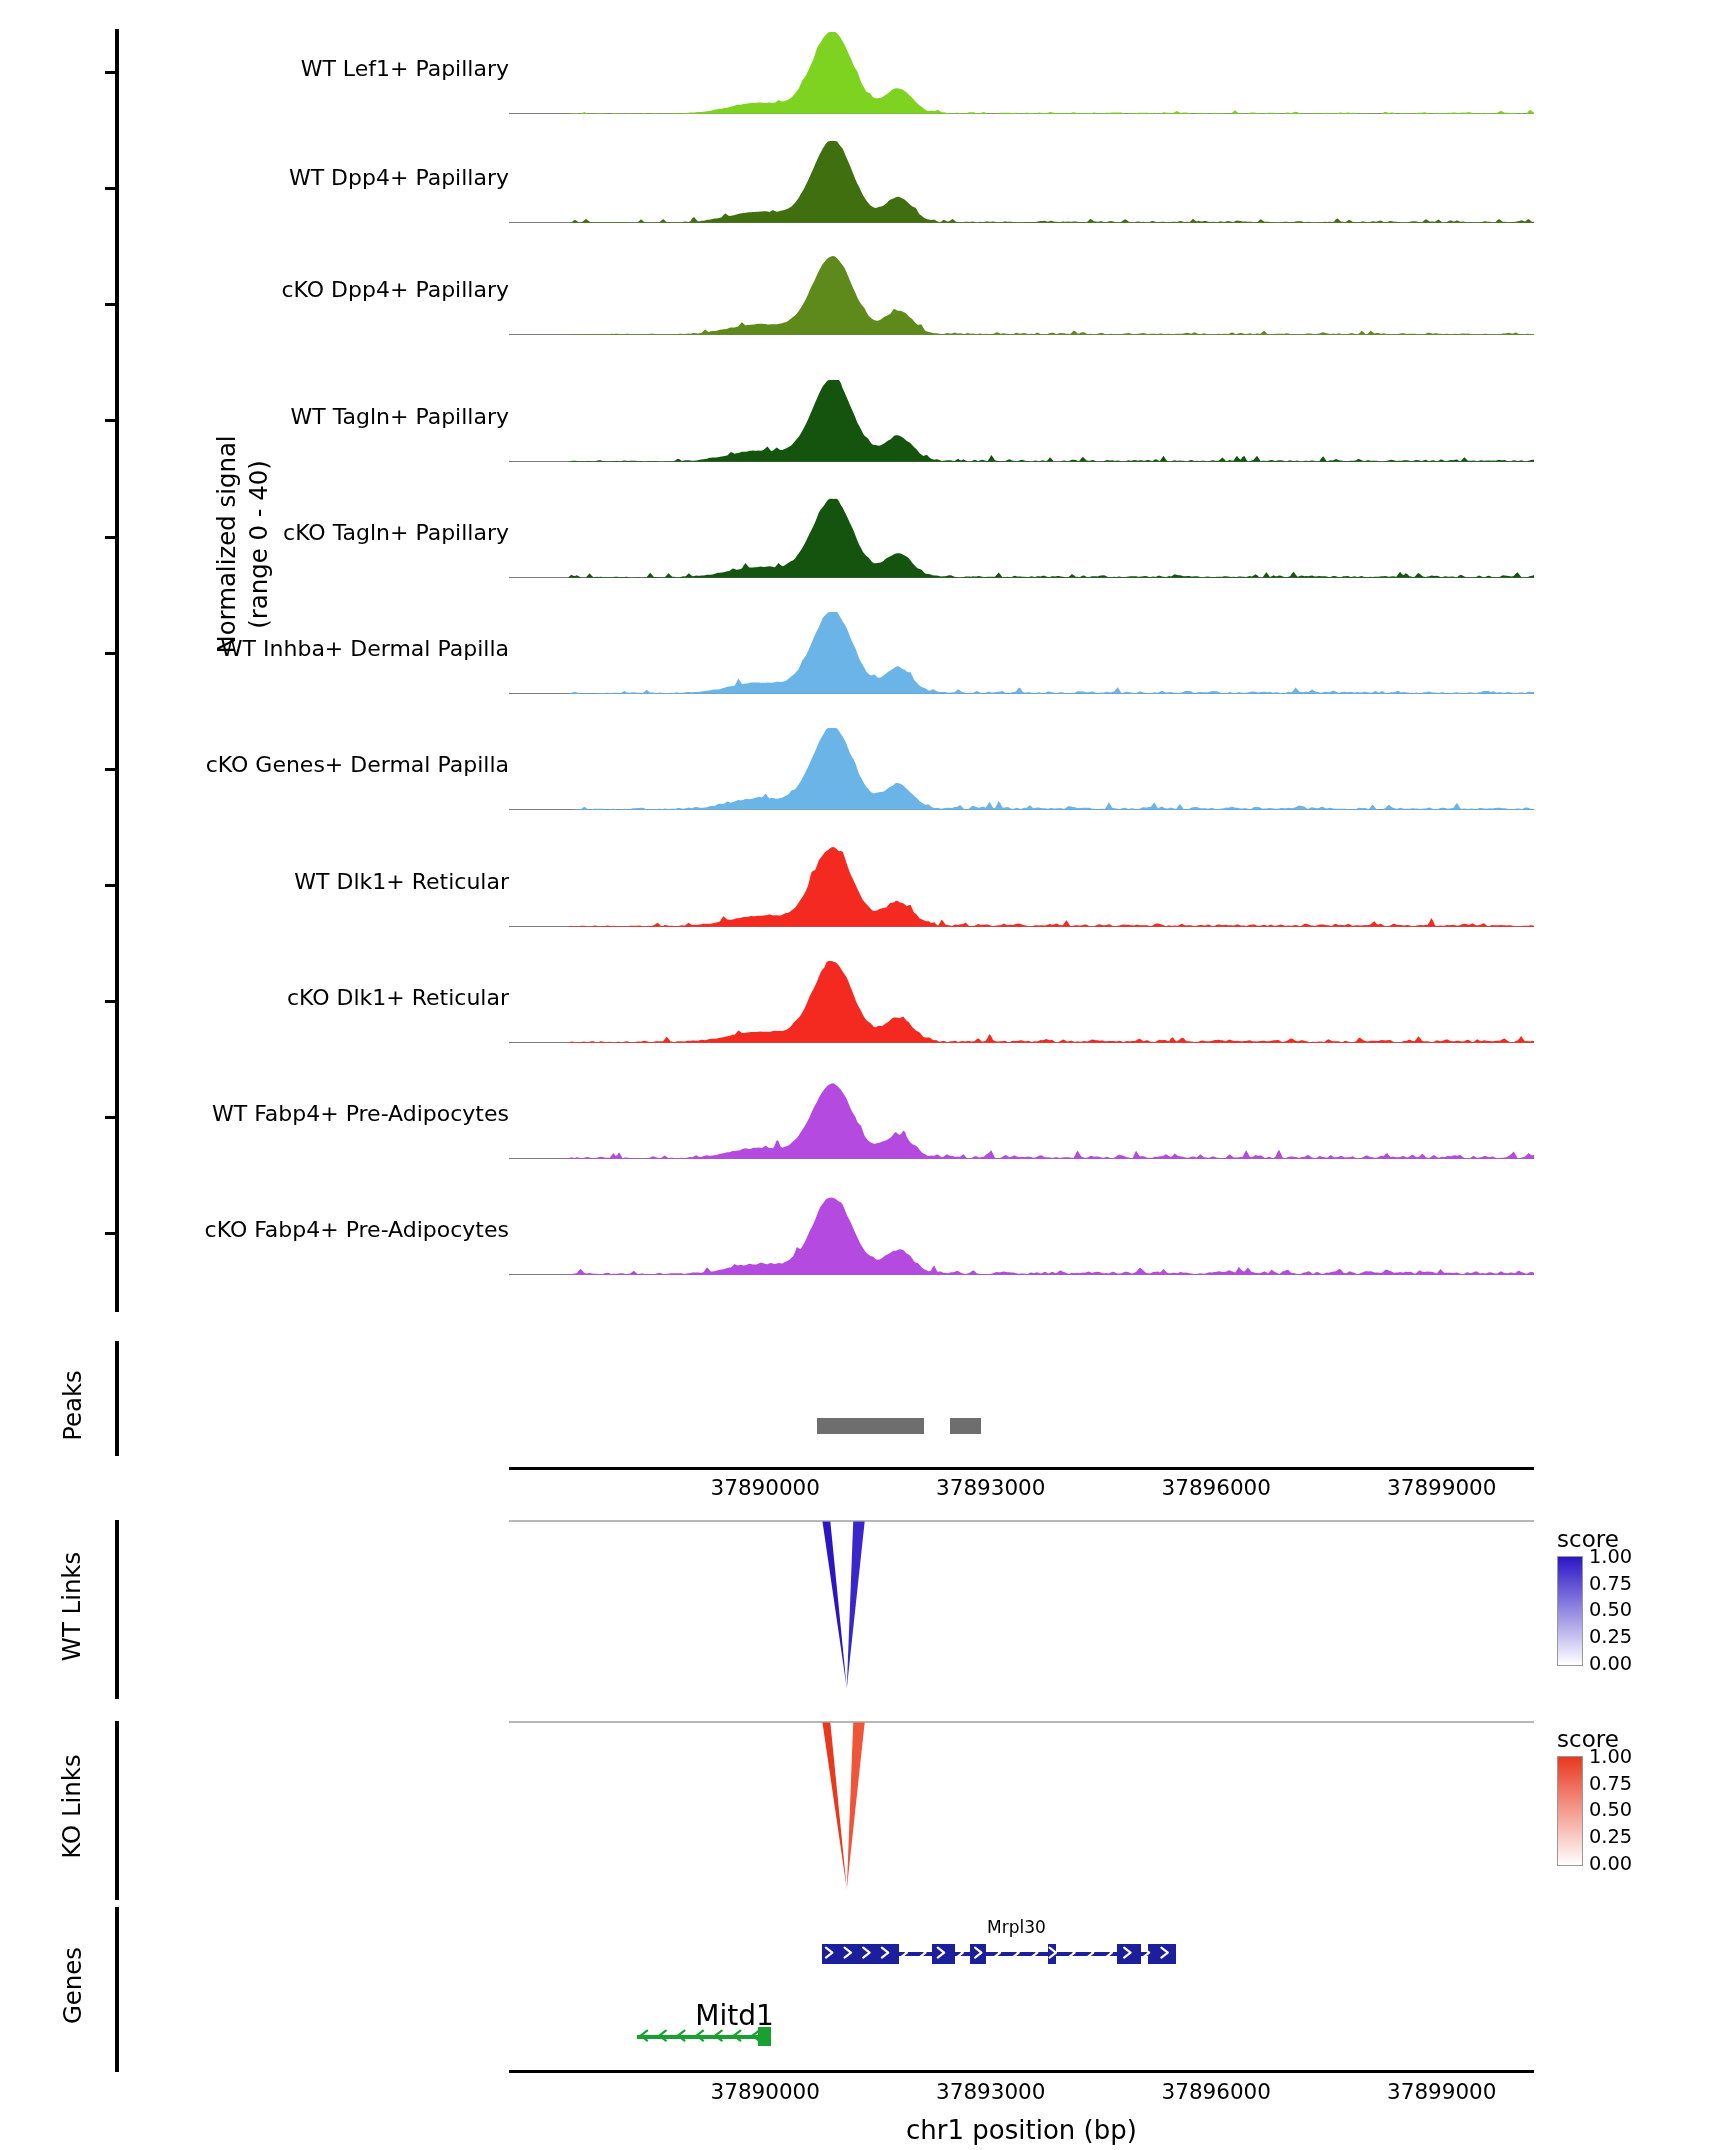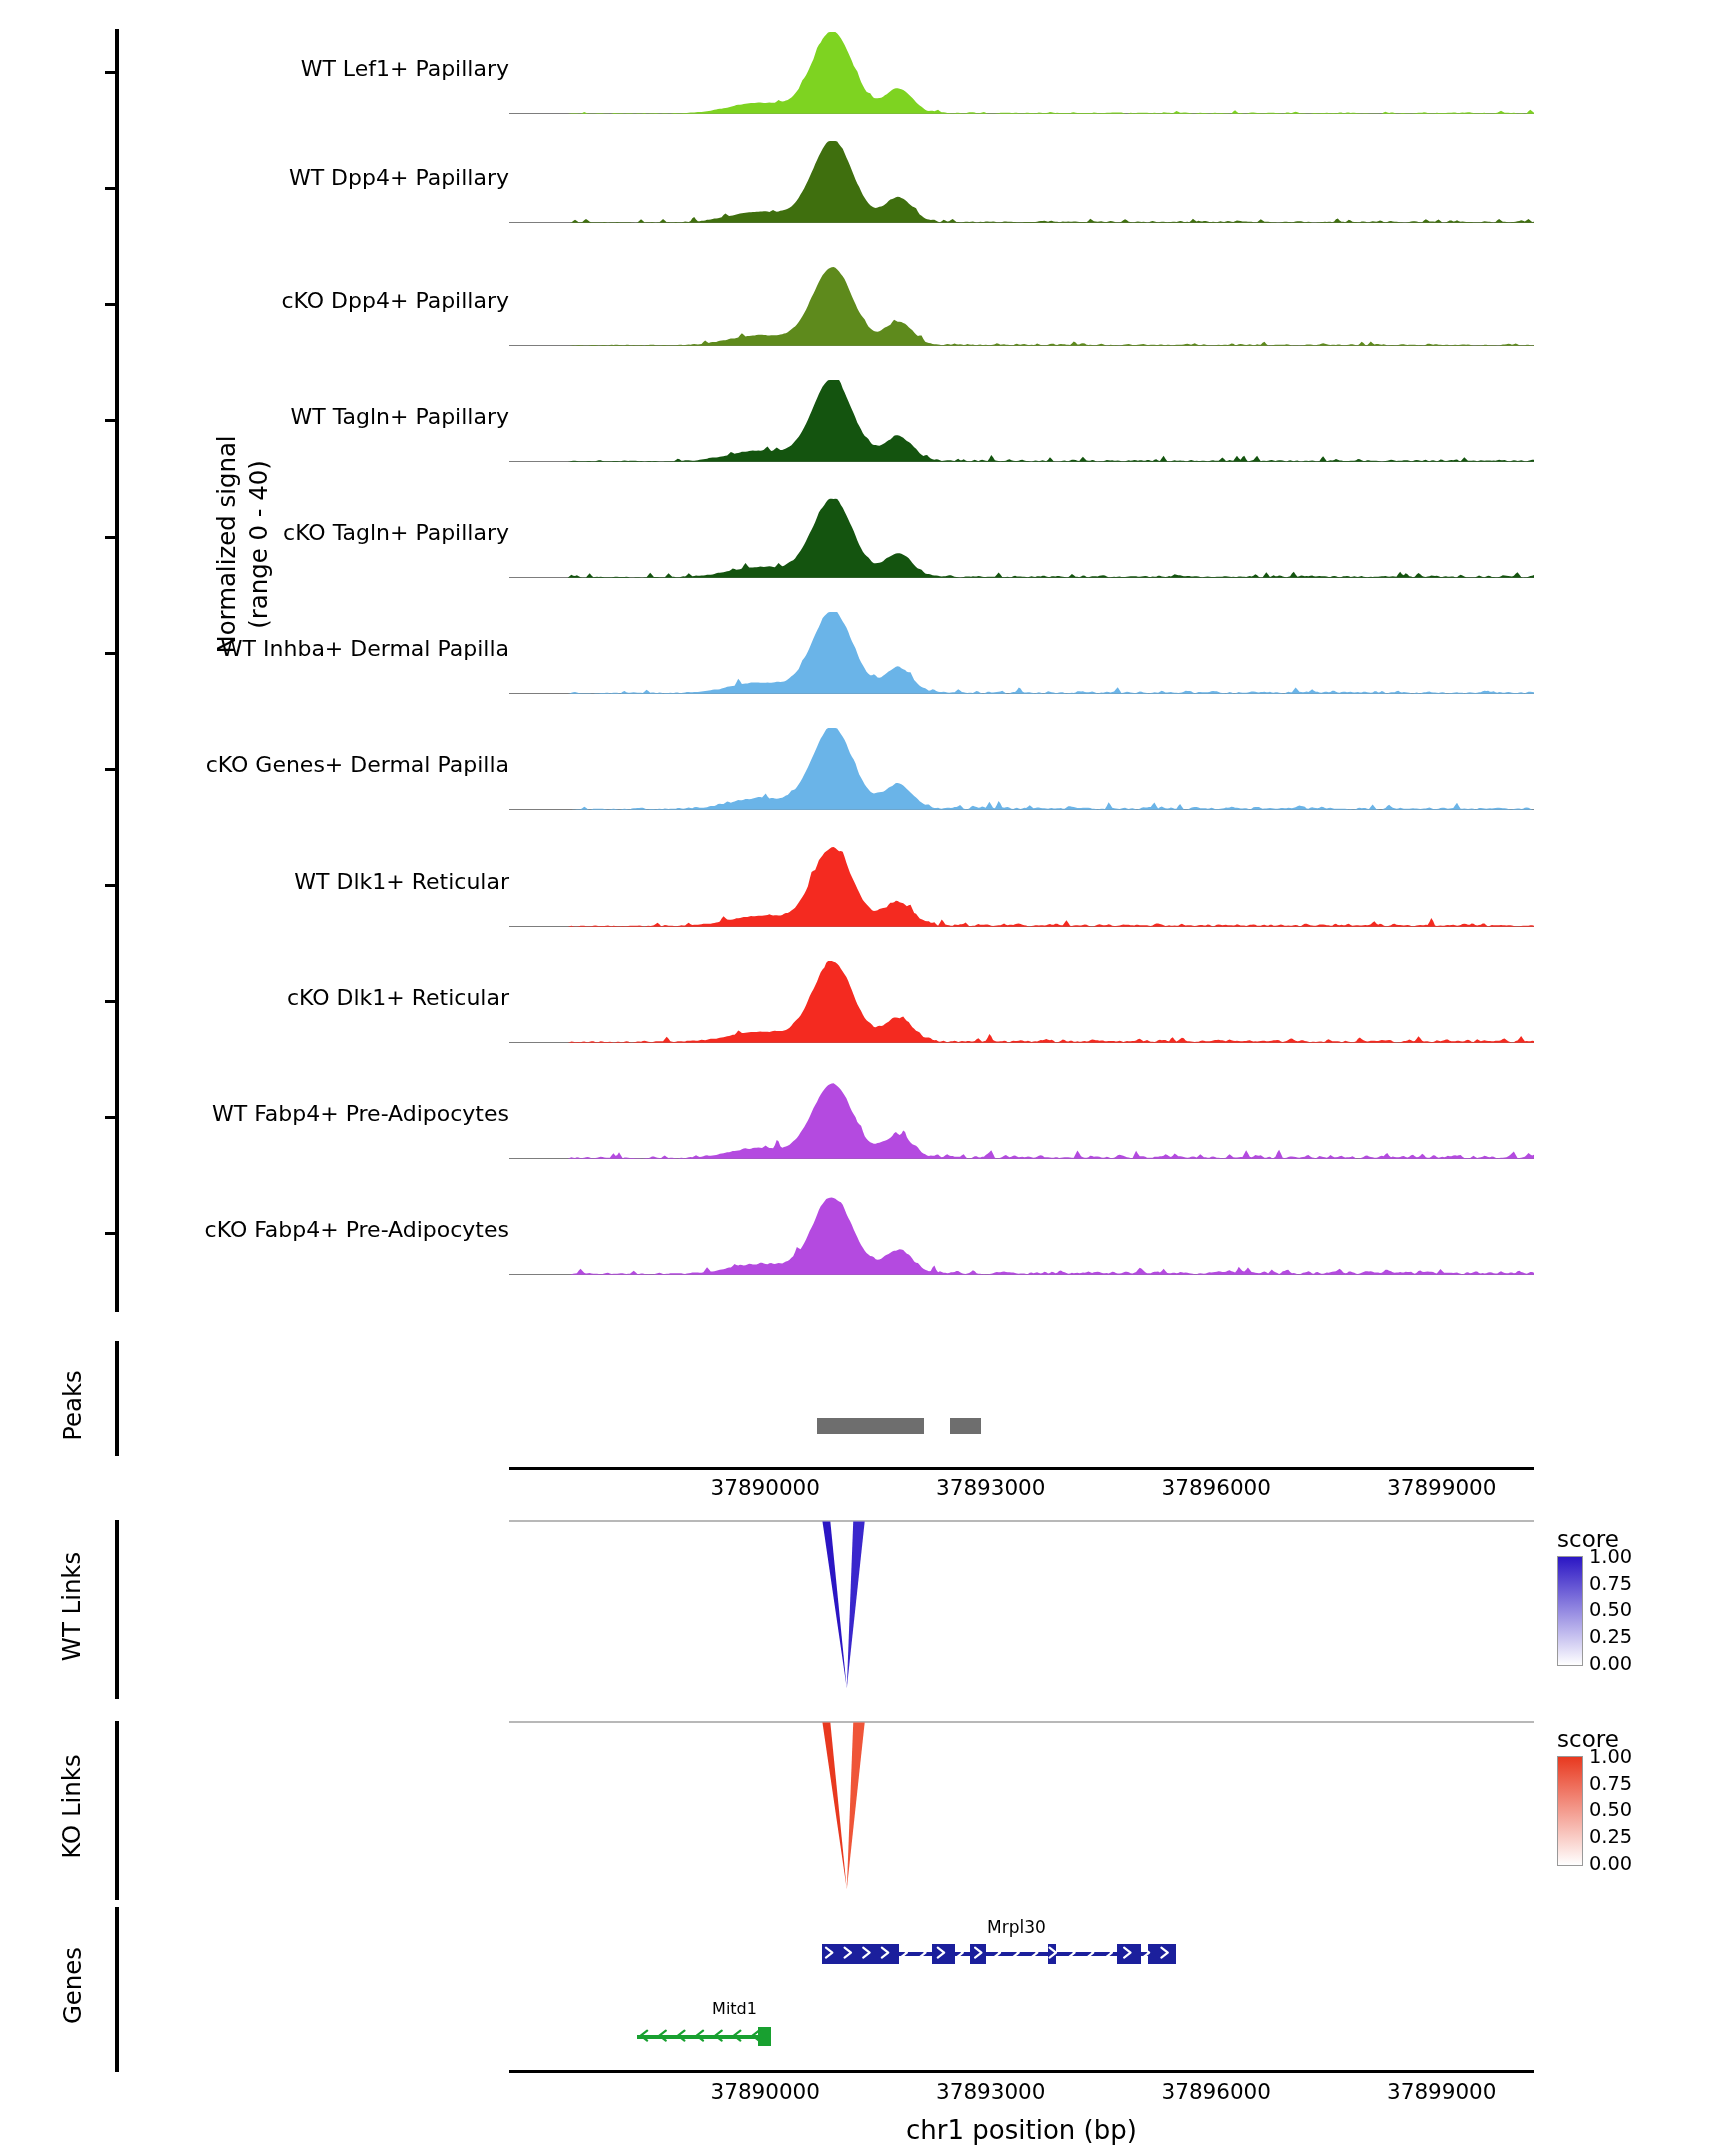--- a/index.html
+++ b/index.html
@@ -92,21 +92,21 @@
   .legend .ticks{position:absolute;left:32px;top:-7.2px;width:129px;height:122px;}
   .legend .ticks span{position:absolute;left:0;font-size:19.4px;}
 
   
   .genes-panel{position:absolute;left:509px;width:1025px;}
   .gene-bar{position:absolute;background:#1b1f9c;}
   .gene-line{position:absolute;height:3.6px;background:#1b1f9c;}
   .gene-name{position:absolute;font-size:17px;white-space:nowrap;transform:translateX(-50%);}
   .gene-bar-green{position:absolute;background:#18a030;}
   .gene-line-green{position:absolute;height:3.6px;background:#18a030;}
-  .gene-name-green{position:absolute;font-size:16px;white-space:nowrap;transform:translateX(-50%);}
+  .gene-name-green{position:absolute;font-size:28px;white-space:nowrap;transform:translateX(-50%);}
 
   .peak-block{position:absolute;background:#6e6e6e;height:16px;}
 </style>
 </head>
 <body>
 
 <div class="root">
 
   <div id="ylabel-normalized">Normalized signal
 (range 0 - 40)</div>
@@ -125,21 +125,21 @@
       </div>
       <div class="track" style="top: 138px; height: 85px;">
         <div class="track-label" style="top: 26.5px;">WT Dpp4+ Papillary</div>
         <div class="track-plot" style="height: 85px;">
           <div class="baseline"></div>
           <svg width="1025" height="85" viewBox="0 0 1430 118">
             <path d="M 0 118 L 0.0 118.0 L 2.6 118.0 L 5.1 118.0 L 7.7 118.0 L 10.2 118.0 L 12.8 118.0 L 15.3 118.0 L 17.9 118.0 L 20.5 118.0 L 23.0 118.0 L 25.6 118.0 L 28.1 118.0 L 30.7 118.0 L 33.3 118.0 L 35.8 118.0 L 38.4 118.0 L 40.9 118.0 L 43.5 118.0 L 46.0 118.0 L 48.6 118.0 L 51.2 118.0 L 53.7 118.0 L 56.3 118.0 L 58.8 118.0 L 61.4 118.0 L 64.0 118.0 L 66.5 118.0 L 69.1 118.0 L 71.6 118.0 L 74.2 118.0 L 76.7 118.0 L 79.3 118.0 L 81.9 118.0 L 84.4 117.9 L 87.0 117.7 L 89.5 115.6 L 92.1 113.6 L 94.7 115.4 L 97.2 117.4 L 99.8 117.3 L 102.3 116.9 L 104.9 114.4 L 107.4 112.6 L 110.0 114.5 L 112.6 116.5 L 115.1 117.1 L 117.7 117.4 L 120.2 117.4 L 122.8 117.2 L 125.3 117.1 L 127.9 117.4 L 130.5 117.3 L 133.0 116.9 L 135.6 117.2 L 138.1 117.5 L 140.7 117.3 L 143.3 117.2 L 145.8 117.3 L 148.4 117.2 L 150.9 117.0 L 153.5 117.2 L 156.0 117.3 L 158.6 117.2 L 161.2 117.2 L 163.7 117.3 L 166.3 117.3 L 168.8 117.4 L 171.4 117.5 L 174.0 117.6 L 176.5 117.8 L 179.1 117.7 L 181.6 115.4 L 184.2 113.1 L 186.7 115.3 L 189.3 117.5 L 191.9 117.4 L 194.4 117.3 L 197.0 117.1 L 199.5 117.0 L 202.1 117.4 L 204.7 117.6 L 207.2 117.1 L 209.8 117.1 L 212.3 115.1 L 214.9 112.6 L 217.4 114.7 L 220.0 117.1 L 222.6 117.0 L 225.1 117.1 L 227.7 117.2 L 230.2 117.1 L 232.8 117.0 L 235.3 117.1 L 237.9 117.2 L 240.5 117.3 L 243.0 116.9 L 245.6 116.2 L 248.1 116.5 L 250.7 116.8 L 253.3 115.6 L 255.8 111.8 L 258.4 110.0 L 260.9 113.3 L 263.5 116.0 L 266.0 115.7 L 268.6 115.2 L 271.2 115.1 L 273.7 114.8 L 276.3 113.9 L 278.8 113.6 L 281.4 113.5 L 284.0 112.6 L 286.5 112.0 L 289.1 111.9 L 291.6 111.5 L 294.2 111.1 L 296.7 110.2 L 299.3 107.3 L 301.9 104.9 L 304.4 106.8 L 307.0 108.7 L 309.5 108.3 L 312.1 107.8 L 314.7 107.1 L 317.2 106.3 L 319.8 105.6 L 322.3 105.1 L 324.9 104.7 L 327.4 104.4 L 330.0 103.9 L 332.6 103.5 L 335.1 103.4 L 337.7 103.3 L 340.2 103.1 L 342.8 102.8 L 345.3 102.6 L 347.9 102.6 L 350.5 102.4 L 353.0 102.1 L 355.6 101.9 L 358.1 101.8 L 360.7 102.4 L 363.3 102.8 L 365.8 101.5 L 368.4 100.2 L 370.9 101.6 L 373.5 102.7 L 376.0 102.1 L 378.6 101.3 L 381.2 100.7 L 383.7 100.2 L 386.3 99.4 L 388.8 98.4 L 391.4 97.0 L 394.0 95.2 L 396.5 92.9 L 399.1 90.1 L 401.6 87.0 L 404.2 83.1 L 406.7 78.7 L 409.3 74.5 L 411.9 69.9 L 414.4 64.7 L 417.0 59.3 L 419.5 53.8 L 422.1 48.0 L 424.7 42.1 L 427.2 36.1 L 429.8 30.3 L 432.3 24.9 L 434.9 19.9 L 437.4 15.1 L 440.0 10.7 L 442.6 7.0 L 445.1 4.7 L 447.7 4.0 L 450.2 4.0 L 452.8 4.0 L 455.3 4.0 L 457.9 4.5 L 460.5 8.5 L 463.0 11.5 L 465.6 14.6 L 468.1 20.6 L 470.7 27.0 L 473.3 32.5 L 475.8 38.4 L 478.4 45.0 L 480.9 51.4 L 483.5 57.8 L 486.0 63.4 L 488.6 68.1 L 491.2 73.9 L 493.7 79.3 L 496.3 83.4 L 498.8 87.3 L 501.4 90.8 L 504.0 93.4 L 506.5 95.3 L 509.1 96.6 L 511.6 97.2 L 514.2 96.5 L 516.7 95.7 L 519.3 95.3 L 521.9 94.3 L 524.4 92.5 L 527.0 90.3 L 529.5 87.5 L 532.1 85.4 L 534.7 84.7 L 537.2 83.8 L 539.8 82.3 L 542.3 81.6 L 544.9 82.1 L 547.4 83.3 L 550.0 84.6 L 552.6 86.2 L 555.1 88.4 L 557.7 91.1 L 560.2 93.2 L 562.8 95.1 L 565.3 96.2 L 567.9 97.8 L 570.5 102.6 L 573.0 106.6 L 575.6 108.3 L 578.1 110.3 L 580.7 112.0 L 583.3 113.0 L 585.8 113.5 L 588.4 114.2 L 590.9 113.9 L 593.5 113.6 L 596.0 115.1 L 598.6 116.4 L 601.2 117.1 L 603.7 115.8 L 606.3 113.6 L 608.8 114.8 L 611.4 116.2 L 614.0 115.9 L 616.5 114.1 L 619.1 112.6 L 621.6 114.9 L 624.2 117.0 L 626.7 116.8 L 629.3 117.1 L 631.9 117.3 L 634.4 117.0 L 637.0 116.6 L 639.5 116.6 L 642.1 117.0 L 644.7 116.7 L 647.2 116.2 L 649.8 117.0 L 652.3 117.7 L 654.9 117.2 L 657.4 116.5 L 660.0 116.8 L 662.6 116.8 L 665.1 116.2 L 667.7 116.3 L 670.2 116.6 L 672.8 116.5 L 675.3 116.2 L 677.9 116.7 L 680.5 117.3 L 683.0 117.3 L 685.6 117.4 L 688.1 117.0 L 690.7 116.2 L 693.3 116.2 L 695.8 116.7 L 698.4 116.6 L 700.9 116.7 L 703.5 116.9 L 706.0 116.8 L 708.6 117.1 L 711.2 117.1 L 713.7 117.1 L 716.3 117.1 L 718.8 116.9 L 721.4 117.0 L 724.0 117.0 L 726.5 117.0 L 729.1 117.0 L 731.6 116.9 L 734.2 116.8 L 736.7 116.6 L 739.3 116.0 L 741.9 115.4 L 744.4 115.5 L 747.0 115.3 L 749.5 115.8 L 752.1 116.4 L 754.7 115.5 L 757.2 115.3 L 759.8 116.1 L 762.3 116.4 L 764.9 116.7 L 767.4 117.2 L 770.0 116.8 L 772.6 116.3 L 775.1 116.6 L 777.7 116.4 L 780.2 116.2 L 782.8 116.7 L 785.3 116.7 L 787.9 116.2 L 790.5 116.1 L 793.0 116.5 L 795.6 116.9 L 798.1 117.0 L 800.7 116.8 L 803.3 117.0 L 805.8 117.3 L 808.4 115.0 L 810.9 112.4 L 813.5 114.1 L 816.0 116.0 L 818.6 116.3 L 821.2 116.7 L 823.7 116.3 L 826.3 116.0 L 828.8 116.5 L 831.4 116.9 L 834.0 116.9 L 836.5 116.3 L 839.1 115.6 L 841.6 115.8 L 844.2 116.7 L 846.7 117.4 L 849.3 117.4 L 851.9 117.1 L 854.4 116.7 L 857.0 114.6 L 859.5 113.0 L 862.1 114.6 L 864.7 116.4 L 867.2 116.9 L 869.8 117.1 L 872.3 117.2 L 874.9 116.6 L 877.4 116.2 L 880.0 116.6 L 882.6 116.9 L 885.1 116.7 L 887.7 117.0 L 890.2 117.5 L 892.8 117.3 L 895.3 116.2 L 897.9 115.6 L 900.5 116.2 L 903.0 116.9 L 905.6 117.1 L 908.1 116.9 L 910.7 116.6 L 913.3 116.6 L 915.8 117.0 L 918.4 117.1 L 920.9 117.0 L 923.5 116.8 L 926.0 116.4 L 928.6 116.6 L 931.2 116.8 L 933.7 116.2 L 936.3 115.4 L 938.8 115.8 L 941.4 116.9 L 944.0 116.9 L 946.5 116.7 L 949.1 117.3 L 951.6 115.1 L 954.2 112.3 L 956.7 114.6 L 959.3 116.3 L 961.9 115.3 L 964.4 115.9 L 967.0 116.2 L 969.5 115.4 L 972.1 115.4 L 974.7 116.2 L 977.2 117.0 L 979.8 116.8 L 982.3 116.5 L 984.9 117.0 L 987.4 117.1 L 990.0 116.4 L 992.6 116.0 L 995.1 116.5 L 997.7 116.8 L 1000.2 116.1 L 1002.8 115.4 L 1005.3 115.8 L 1007.9 116.6 L 1010.5 116.9 L 1013.0 115.7 L 1015.6 114.8 L 1018.1 115.1 L 1020.7 115.4 L 1023.3 116.1 L 1025.8 116.3 L 1028.4 116.2 L 1030.9 116.6 L 1033.5 116.6 L 1036.0 116.7 L 1038.6 117.1 L 1041.2 117.3 L 1043.7 117.3 L 1046.3 115.2 L 1048.8 113.1 L 1051.4 114.7 L 1054.0 116.4 L 1056.5 116.6 L 1059.1 116.7 L 1061.6 117.0 L 1064.2 117.3 L 1066.7 117.1 L 1069.3 117.2 L 1071.9 117.6 L 1074.4 117.6 L 1077.0 117.1 L 1079.5 116.8 L 1082.1 116.7 L 1084.7 116.7 L 1087.2 116.8 L 1089.8 117.0 L 1092.3 117.1 L 1094.9 116.8 L 1097.4 116.3 L 1100.0 115.9 L 1102.6 115.8 L 1105.1 115.9 L 1107.7 116.6 L 1110.2 117.2 L 1112.8 117.0 L 1115.3 116.6 L 1117.9 116.9 L 1120.5 117.6 L 1123.0 117.6 L 1125.6 117.5 L 1128.1 117.4 L 1130.7 117.2 L 1133.3 116.9 L 1135.8 116.8 L 1138.4 116.7 L 1140.9 116.8 L 1143.5 116.7 L 1146.0 116.7 L 1148.6 117.1 L 1151.2 116.3 L 1153.7 113.1 L 1156.3 111.9 L 1158.8 114.9 L 1161.4 116.5 L 1164.0 116.6 L 1166.5 117.3 L 1169.1 116.0 L 1171.6 113.9 L 1174.2 114.7 L 1176.7 116.5 L 1179.3 117.0 L 1181.9 116.9 L 1184.4 117.2 L 1187.0 117.1 L 1189.5 116.2 L 1192.1 116.1 L 1194.7 116.6 L 1197.2 117.1 L 1199.8 117.1 L 1202.3 116.4 L 1204.9 116.0 L 1207.4 116.3 L 1210.0 116.7 L 1212.6 115.9 L 1215.1 114.7 L 1217.7 115.4 L 1220.2 116.8 L 1222.8 117.1 L 1225.3 116.8 L 1227.9 116.0 L 1230.5 115.5 L 1233.0 116.2 L 1235.6 116.7 L 1238.1 116.7 L 1240.7 117.0 L 1243.3 117.1 L 1245.8 117.4 L 1248.4 117.7 L 1250.9 117.5 L 1253.5 117.4 L 1256.0 117.0 L 1258.6 116.2 L 1261.2 115.9 L 1263.7 116.0 L 1266.3 116.2 L 1268.8 116.8 L 1271.4 117.2 L 1274.0 117.1 L 1276.5 114.9 L 1279.1 112.9 L 1281.6 114.5 L 1284.2 116.3 L 1286.7 116.1 L 1289.3 116.3 L 1291.9 116.6 L 1294.4 114.8 L 1297.0 113.3 L 1299.5 115.4 L 1302.1 117.5 L 1304.7 117.5 L 1307.2 117.2 L 1309.8 116.3 L 1312.3 114.7 L 1314.9 114.8 L 1317.4 116.3 L 1320.0 115.7 L 1322.6 114.6 L 1325.1 115.8 L 1327.7 116.4 L 1330.2 116.3 L 1332.8 116.6 L 1335.3 116.8 L 1337.9 117.0 L 1340.5 116.9 L 1343.0 116.9 L 1345.6 117.2 L 1348.1 117.4 L 1350.7 117.2 L 1353.3 117.2 L 1355.8 117.3 L 1358.4 116.5 L 1360.9 115.7 L 1363.5 116.2 L 1366.0 116.6 L 1368.6 116.5 L 1371.2 117.1 L 1373.7 117.5 L 1376.3 117.0 L 1378.8 114.4 L 1381.4 112.6 L 1384.0 114.9 L 1386.5 116.6 L 1389.1 116.4 L 1391.6 116.8 L 1394.2 117.2 L 1396.7 117.1 L 1399.3 116.9 L 1401.9 117.0 L 1404.4 116.5 L 1407.0 116.0 L 1409.5 115.4 L 1412.1 114.4 L 1414.7 115.0 L 1417.2 116.2 L 1419.8 114.5 L 1422.3 112.6 L 1424.9 114.9 L 1427.4 116.9 L 1430.0 116.7 L 1430 118 Z" fill="#3f6f0e" stroke="none"></path>
           </svg>
         </div>
       </div>
-      <div class="track" style="top: 261px; height: 85px;">
+      <div class="track" style="top: 250px; height: 85px;">
         <div class="track-label" style="top: 26.5px;">cKO Dpp4+ Papillary</div>
         <div class="track-plot" style="height: 85px;">
           <div class="baseline"></div>
           <svg width="1025" height="85" viewBox="0 0 1430 118">
             <path d="M 0 118 L 0.0 118.0 L 2.6 118.0 L 5.1 118.0 L 7.7 118.0 L 10.2 118.0 L 12.8 118.0 L 15.3 118.0 L 17.9 118.0 L 20.5 118.0 L 23.0 118.0 L 25.6 118.0 L 28.1 118.0 L 30.7 118.0 L 33.3 118.0 L 35.8 118.0 L 38.4 118.0 L 40.9 118.0 L 43.5 118.0 L 46.0 118.0 L 48.6 118.0 L 51.2 118.0 L 53.7 118.0 L 56.3 118.0 L 58.8 118.0 L 61.4 118.0 L 64.0 118.0 L 66.5 118.0 L 69.1 118.0 L 71.6 118.0 L 74.2 118.0 L 76.7 118.0 L 79.3 118.0 L 81.9 118.0 L 84.4 117.8 L 87.0 117.5 L 89.5 117.4 L 92.1 117.5 L 94.7 117.2 L 97.2 117.0 L 99.8 117.2 L 102.3 117.4 L 104.9 117.7 L 107.4 117.7 L 110.0 117.6 L 112.6 117.3 L 115.1 117.0 L 117.7 117.0 L 120.2 116.8 L 122.8 117.1 L 125.3 117.5 L 127.9 117.4 L 130.5 117.0 L 133.0 116.9 L 135.6 117.3 L 138.1 117.5 L 140.7 116.8 L 143.3 116.4 L 145.8 116.8 L 148.4 116.7 L 150.9 116.7 L 153.5 116.9 L 156.0 116.9 L 158.6 117.3 L 161.2 117.1 L 163.7 116.4 L 166.3 116.4 L 168.8 117.2 L 171.4 117.3 L 174.0 117.0 L 176.5 117.2 L 179.1 117.4 L 181.6 117.1 L 184.2 116.8 L 186.7 117.3 L 189.3 117.6 L 191.9 117.0 L 194.4 116.9 L 197.0 116.7 L 199.5 116.4 L 202.1 116.7 L 204.7 117.2 L 207.2 117.2 L 209.8 117.3 L 212.3 117.3 L 214.9 116.9 L 217.4 116.9 L 220.0 117.1 L 222.6 117.1 L 225.1 117.1 L 227.7 117.3 L 230.2 117.4 L 232.8 117.4 L 235.3 116.9 L 237.9 116.5 L 240.5 116.7 L 243.0 117.1 L 245.6 116.9 L 248.1 116.4 L 250.7 116.2 L 253.3 116.4 L 255.8 116.0 L 258.4 115.5 L 260.9 115.8 L 263.5 116.1 L 266.0 116.0 L 268.6 115.5 L 271.2 112.7 L 273.7 110.6 L 276.3 112.6 L 278.8 114.0 L 281.4 113.0 L 284.0 112.6 L 286.5 112.8 L 289.1 112.6 L 291.6 111.8 L 294.2 111.0 L 296.7 110.5 L 299.3 110.4 L 301.9 110.1 L 304.4 109.4 L 307.0 108.4 L 309.5 107.7 L 312.1 107.9 L 314.7 107.8 L 317.2 107.0 L 319.8 106.3 L 322.3 103.4 L 324.9 100.5 L 327.4 102.6 L 330.0 104.9 L 332.6 104.5 L 335.1 104.3 L 337.7 104.0 L 340.2 103.8 L 342.8 103.5 L 345.3 103.1 L 347.9 102.7 L 350.5 102.5 L 353.0 102.7 L 355.6 102.9 L 358.1 103.0 L 360.7 103.5 L 363.3 103.5 L 365.8 103.3 L 368.4 103.4 L 370.9 103.4 L 373.5 103.2 L 376.0 102.8 L 378.6 102.4 L 381.2 101.8 L 383.7 101.0 L 386.3 100.5 L 388.8 99.2 L 391.4 97.0 L 394.0 94.8 L 396.5 93.0 L 399.1 91.2 L 401.6 88.4 L 404.2 84.7 L 406.7 80.9 L 409.3 76.8 L 411.9 72.2 L 414.4 67.6 L 417.0 62.3 L 419.5 56.0 L 422.1 50.3 L 424.7 45.3 L 427.2 40.0 L 429.8 34.3 L 432.3 29.0 L 434.9 24.0 L 437.4 19.6 L 440.0 16.3 L 442.6 13.3 L 445.1 11.0 L 447.7 9.5 L 450.2 8.4 L 452.8 8.2 L 455.3 9.2 L 457.9 11.4 L 460.5 14.4 L 463.0 17.8 L 465.6 21.0 L 468.1 24.7 L 470.7 30.4 L 473.3 36.7 L 475.8 42.7 L 478.4 48.9 L 480.9 54.6 L 483.5 60.1 L 486.0 66.0 L 488.6 71.0 L 491.2 75.2 L 493.7 78.2 L 496.3 81.3 L 498.8 86.7 L 501.4 91.1 L 504.0 93.5 L 506.5 95.6 L 509.1 97.2 L 511.6 98.0 L 514.2 98.3 L 516.7 97.6 L 519.3 96.2 L 521.9 94.2 L 524.4 92.4 L 527.0 91.3 L 529.5 90.2 L 532.1 88.5 L 534.7 84.9 L 537.2 81.7 L 539.8 82.9 L 542.3 84.4 L 544.9 84.3 L 547.4 84.8 L 550.0 86.1 L 552.6 87.4 L 555.1 89.2 L 557.7 92.1 L 560.2 94.1 L 562.8 96.3 L 565.3 99.6 L 567.9 102.4 L 570.5 104.3 L 573.0 103.6 L 575.6 103.7 L 578.1 108.5 L 580.7 112.3 L 583.3 113.4 L 585.8 114.1 L 588.4 114.6 L 590.9 115.4 L 593.5 116.0 L 596.0 116.0 L 598.6 116.1 L 601.2 116.7 L 603.7 117.1 L 606.3 117.0 L 608.8 116.3 L 611.4 115.6 L 614.0 115.8 L 616.5 116.5 L 619.1 115.9 L 621.6 114.9 L 624.2 115.7 L 626.7 116.2 L 629.3 115.8 L 631.9 116.3 L 634.4 116.9 L 637.0 116.4 L 639.5 115.6 L 642.1 116.1 L 644.7 116.4 L 647.2 116.3 L 649.8 116.9 L 652.3 117.2 L 654.9 116.6 L 657.4 116.1 L 660.0 116.8 L 662.6 117.0 L 665.1 116.6 L 667.7 116.8 L 670.2 117.3 L 672.8 117.0 L 675.3 116.7 L 677.9 115.8 L 680.5 114.6 L 683.0 115.3 L 685.6 116.6 L 688.1 116.2 L 690.7 116.0 L 693.3 116.5 L 695.8 116.6 L 698.4 116.8 L 700.9 117.2 L 703.5 117.2 L 706.0 116.0 L 708.6 115.3 L 711.2 116.3 L 713.7 116.7 L 716.3 115.9 L 718.8 115.5 L 721.4 116.2 L 724.0 116.9 L 726.5 116.8 L 729.1 116.4 L 731.6 117.0 L 734.2 116.4 L 736.7 114.9 L 739.3 115.7 L 741.9 117.0 L 744.4 117.1 L 747.0 117.1 L 749.5 117.1 L 752.1 116.4 L 754.7 115.4 L 757.2 115.0 L 759.8 115.3 L 762.3 116.5 L 764.9 116.9 L 767.4 115.9 L 770.0 115.4 L 772.6 115.7 L 775.1 116.0 L 777.7 116.6 L 780.2 116.7 L 782.8 116.8 L 785.3 114.9 L 787.9 112.1 L 790.5 113.4 L 793.0 116.1 L 795.6 116.1 L 798.1 114.9 L 800.7 114.3 L 803.3 114.9 L 805.8 116.4 L 808.4 116.8 L 810.9 116.6 L 813.5 117.0 L 816.0 117.4 L 818.6 117.2 L 821.2 116.7 L 823.7 115.8 L 826.3 115.1 L 828.8 115.8 L 831.4 117.0 L 834.0 117.6 L 836.5 117.2 L 839.1 116.5 L 841.6 116.9 L 844.2 117.3 L 846.7 117.0 L 849.3 117.2 L 851.9 117.6 L 854.4 117.4 L 857.0 116.6 L 859.5 116.3 L 862.1 115.9 L 864.7 115.4 L 867.2 116.3 L 869.8 117.0 L 872.3 117.0 L 874.9 116.8 L 877.4 116.4 L 880.0 116.2 L 882.6 115.9 L 885.1 115.6 L 887.7 116.1 L 890.2 116.9 L 892.8 116.9 L 895.3 116.4 L 897.9 116.5 L 900.5 116.6 L 903.0 116.9 L 905.6 116.8 L 908.1 116.3 L 910.7 116.2 L 913.3 116.8 L 915.8 117.1 L 918.4 116.6 L 920.9 116.7 L 923.5 117.3 L 926.0 117.4 L 928.6 116.8 L 931.2 116.6 L 933.7 116.7 L 936.3 116.5 L 938.8 116.6 L 941.4 116.3 L 944.0 115.4 L 946.5 115.2 L 949.1 116.0 L 951.6 116.7 L 954.2 115.6 L 956.7 114.4 L 959.3 115.8 L 961.9 117.0 L 964.4 117.2 L 967.0 116.7 L 969.5 116.0 L 972.1 116.5 L 974.7 117.1 L 977.2 117.2 L 979.8 117.3 L 982.3 117.3 L 984.9 117.3 L 987.4 116.9 L 990.0 116.6 L 992.6 116.9 L 995.1 116.9 L 997.7 116.6 L 1000.2 116.5 L 1002.8 116.8 L 1005.3 116.3 L 1007.9 114.9 L 1010.5 115.2 L 1013.0 116.8 L 1015.6 116.9 L 1018.1 115.8 L 1020.7 115.6 L 1023.3 116.0 L 1025.8 116.4 L 1028.4 116.8 L 1030.9 116.5 L 1033.5 115.9 L 1036.0 116.4 L 1038.6 117.3 L 1041.2 116.8 L 1043.7 116.0 L 1046.3 116.4 L 1048.8 116.5 L 1051.4 113.8 L 1054.0 112.4 L 1056.5 115.5 L 1059.1 117.6 L 1061.6 117.4 L 1064.2 117.1 L 1066.7 116.8 L 1069.3 116.6 L 1071.9 116.5 L 1074.4 116.5 L 1077.0 116.7 L 1079.5 116.7 L 1082.1 116.4 L 1084.7 116.0 L 1087.2 116.3 L 1089.8 116.9 L 1092.3 117.5 L 1094.9 117.4 L 1097.4 117.2 L 1100.0 117.4 L 1102.6 117.5 L 1105.1 117.4 L 1107.7 117.4 L 1110.2 116.9 L 1112.8 116.3 L 1115.3 116.3 L 1117.9 116.3 L 1120.5 116.5 L 1123.0 117.1 L 1125.6 117.1 L 1128.1 116.6 L 1130.7 116.2 L 1133.3 115.3 L 1135.8 114.4 L 1138.4 115.0 L 1140.9 116.0 L 1143.5 116.7 L 1146.0 116.9 L 1148.6 116.4 L 1151.2 116.7 L 1153.7 117.0 L 1156.3 116.3 L 1158.8 116.1 L 1161.4 116.8 L 1164.0 117.2 L 1166.5 117.2 L 1169.1 117.0 L 1171.6 116.6 L 1174.2 116.0 L 1176.7 116.0 L 1179.3 116.5 L 1181.9 117.1 L 1184.4 117.4 L 1187.0 115.0 L 1189.5 112.3 L 1192.1 114.2 L 1194.7 116.8 L 1197.2 117.2 L 1199.8 114.7 L 1202.3 112.0 L 1204.9 114.3 L 1207.4 116.3 L 1210.0 115.6 L 1212.6 115.6 L 1215.1 116.3 L 1217.7 116.4 L 1220.2 116.0 L 1222.8 116.6 L 1225.3 117.5 L 1227.9 117.4 L 1230.5 116.9 L 1233.0 116.9 L 1235.6 117.1 L 1238.1 117.1 L 1240.7 116.8 L 1243.3 116.1 L 1245.8 115.7 L 1248.4 115.7 L 1250.9 116.4 L 1253.5 116.9 L 1256.0 116.7 L 1258.6 116.7 L 1261.2 116.6 L 1263.7 116.5 L 1266.3 117.0 L 1268.8 117.1 L 1271.4 116.9 L 1274.0 117.3 L 1276.5 117.5 L 1279.1 116.4 L 1281.6 115.1 L 1284.2 115.1 L 1286.7 115.9 L 1289.3 116.4 L 1291.9 116.0 L 1294.4 116.0 L 1297.0 116.4 L 1299.5 116.7 L 1302.1 117.0 L 1304.7 116.8 L 1307.2 116.6 L 1309.8 116.7 L 1312.3 117.1 L 1314.9 117.3 L 1317.4 116.8 L 1320.0 116.5 L 1322.6 116.8 L 1325.1 116.9 L 1327.7 116.6 L 1330.2 116.1 L 1332.8 116.3 L 1335.3 116.6 L 1337.9 116.2 L 1340.5 116.5 L 1343.0 117.3 L 1345.6 117.7 L 1348.1 117.6 L 1350.7 117.3 L 1353.3 117.4 L 1355.8 117.5 L 1358.4 117.2 L 1360.9 116.6 L 1363.5 116.6 L 1366.0 117.2 L 1368.6 117.3 L 1371.2 117.2 L 1373.7 117.2 L 1376.3 117.2 L 1378.8 117.5 L 1381.4 117.7 L 1384.0 117.0 L 1386.5 116.2 L 1389.1 116.2 L 1391.6 115.9 L 1394.2 115.3 L 1396.7 115.6 L 1399.3 116.4 L 1401.9 115.8 L 1404.4 114.8 L 1407.0 115.9 L 1409.5 117.1 L 1412.1 117.2 L 1414.7 117.4 L 1417.2 117.3 L 1419.8 116.7 L 1422.3 116.6 L 1424.9 117.2 L 1427.4 117.3 L 1430.0 116.8 L 1430 118 Z" fill="#5e8a1c" stroke="none"></path>
           </svg>
         </div>
       </div>
       <div class="track" style="top: 377px; height: 85px;">
         <div class="track-label" style="top: 26.5px;">WT Tagln+ Papillary</div>

